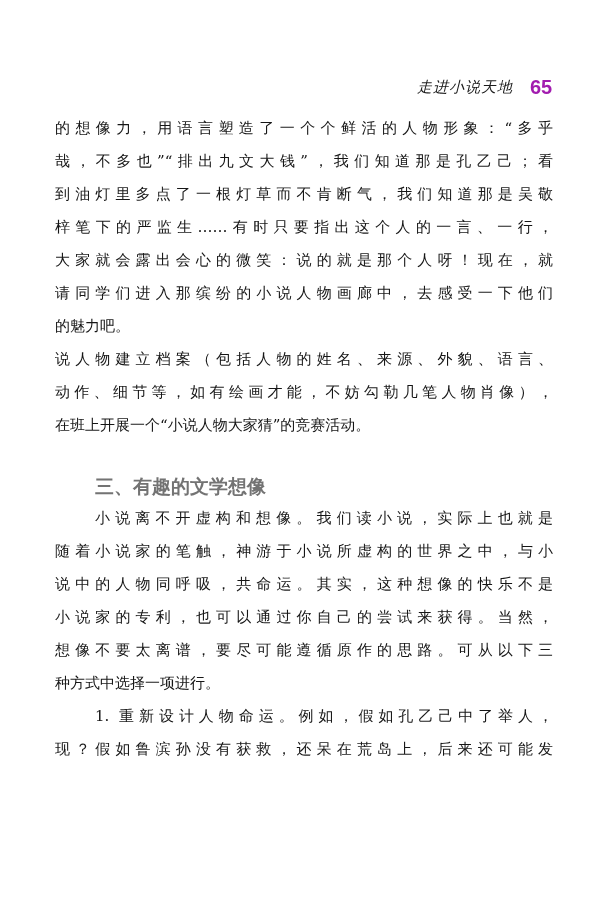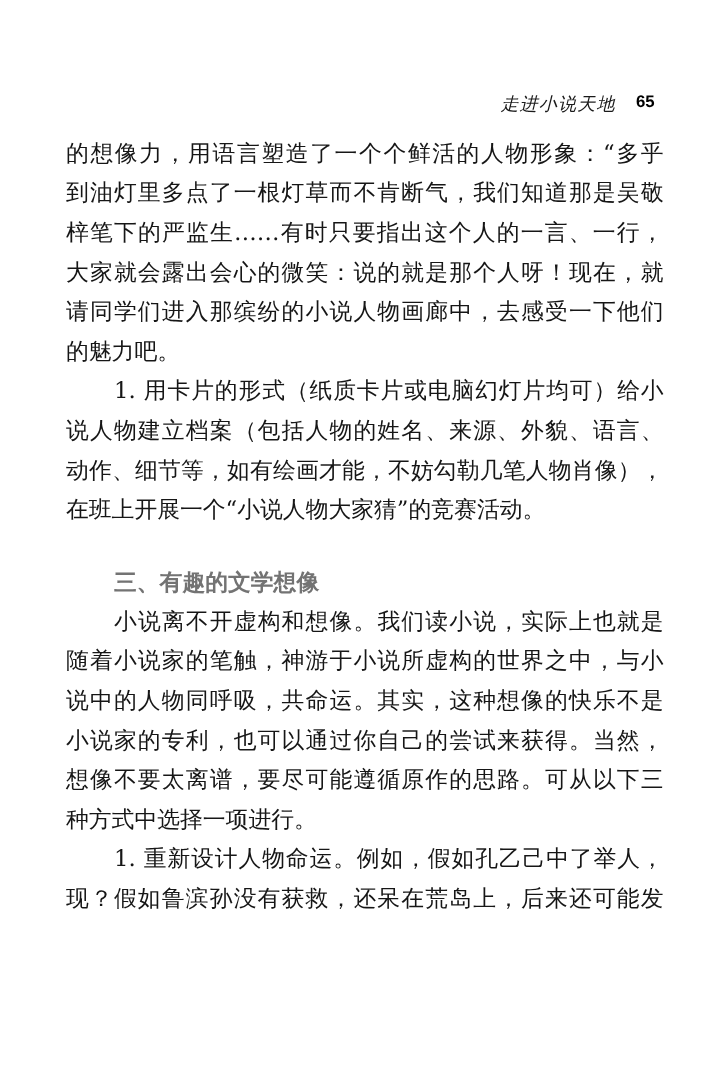--- a/index.html
+++ b/index.html
@@ -30,35 +30,35 @@
     font-style: italic;
     letter-spacing: 1px;
     color: #1a1a1a;
   }
   .page-number {
     position: absolute;
     left: 530px;
     top: -2px;
     font-family: "Liberation Sans", sans-serif;
     font-weight: bold;
-    font-size: 14px;
-    color: #000000;
+    font-size: 20px;
+    color: #a21caf;
   }
   .content {
     position: absolute;
     top: 112px;
     left: 55px;
     width: 498px;
   }
   .line {
     display: block;
     height: 33px;
     line-height: 33px;
     font-family: "DejaVu Serif", serif;
-    font-size: 19px;
+    font-size: 15px;
     white-space: nowrap;
     text-align: justify;
     text-align-last: justify;
     color: #161616;
   }
   .line.last {
     text-align-last: left;
   }
   .line.indent {
     padding-left: 40px;
@@ -83,29 +83,29 @@
 
 <div class="header">
   <span class="running-title">走进小说天地</span>
   <span class="page-number">65</span>
 </div>
 
 <div class="content">
 
   <div>
     <span class="line">的想像力，用语言塑造了一个个鲜活的人物形象：“多乎</span>
+    <span class="line">哉，不多也”“排出九文大钱”，我们知道那是孔乙己；看</span>
     <span class="line">到油灯里多点了一根灯草而不肯断气，我们知道那是吴敬</span>
     <span class="line">梓笔下的严监生……有时只要指出这个人的一言、一行，</span>
     <span class="line">大家就会露出会心的微笑：说的就是那个人呀！现在，就</span>
     <span class="line">请同学们进入那缤纷的小说人物画廊中，去感受一下他们</span>
     <span class="line last">的魅力吧。</span>
   </div>
 
   <div>
-    <span class="line indent">1. 用卡片的形式（纸质卡片或电脑幻灯片均可）给小</span>
     <span class="line">说人物建立档案（包括人物的姓名、来源、外貌、语言、</span>
     <span class="line">动作、细节等，如有绘画才能，不妨勾勒几笔人物肖像），</span>
     <span class="line last">在班上开展一个“小说人物大家猜”的竞赛活动。</span>
   </div>
 
   <div>
   </div>
 
   <div class="gap"></div>
 

